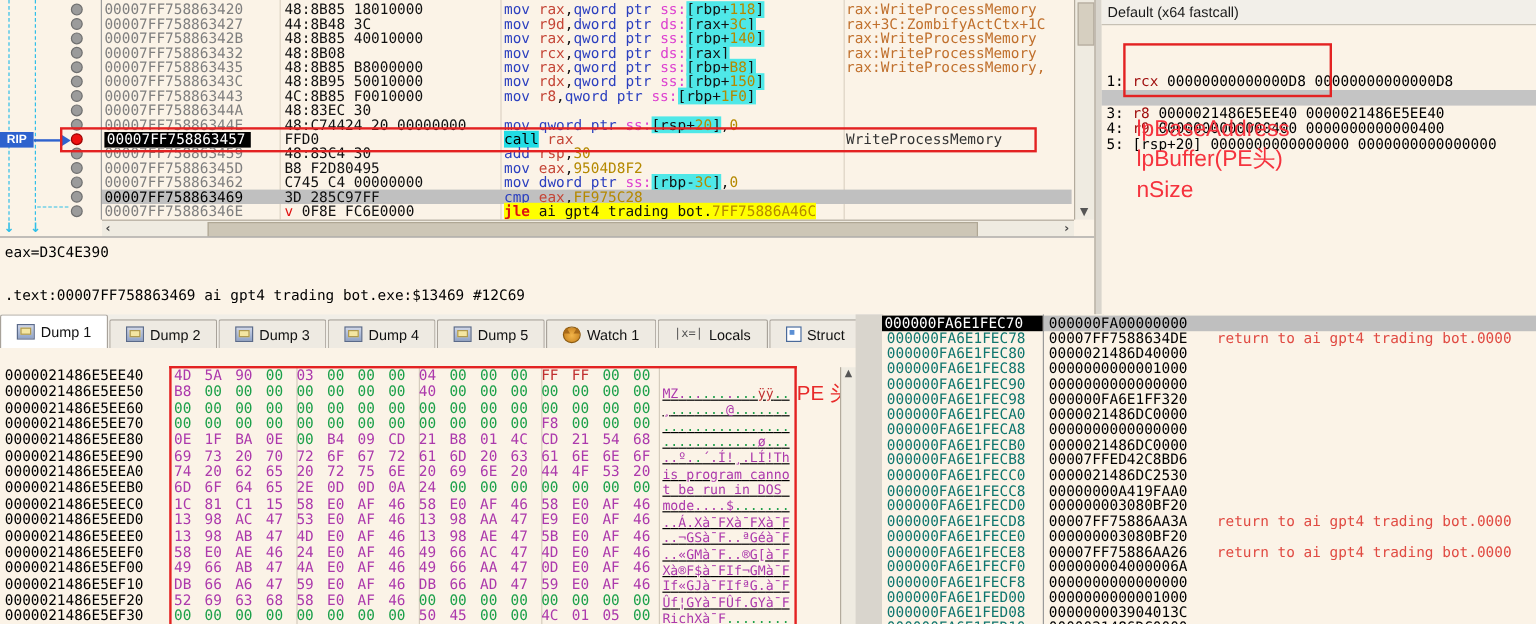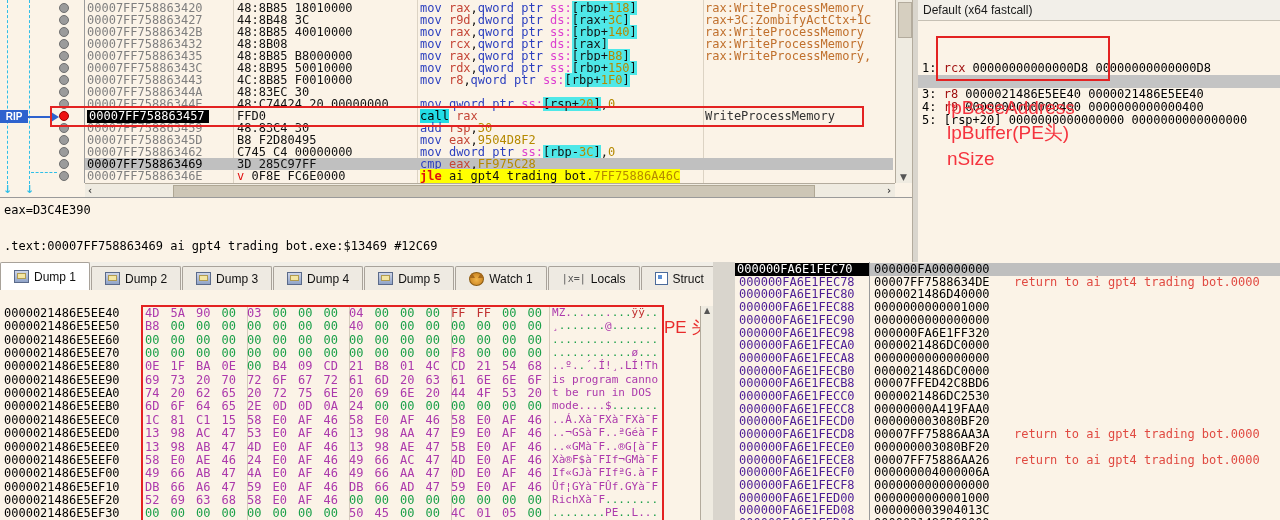--- a/index.html
+++ b/index.html
@@ -83,35 +83,35 @@
   .i-struct::after{content:"";position:absolute;left:2px;top:2px;width:4px;height:4px;background:#5b8fd4;}
 
   
   #dump{left:0;top:290px;width:713px;height:230px;background:#FBF3E7;}
   #dump-header{left:0;top:0;width:713px;height:16px;background:#C6C6C6;border-top:1px solid #8F8F8F;border-bottom:1px solid #8F8F8F;}
   .dh-div{position:absolute;top:0;width:1px;height:16px;background:#8F8F8F;}
   .dumpdiv{width:1px;top:16px;height:214px;background:#D5CCBD;}
   .drow{position:absolute;left:0;width:700px;height:13px;}
   .d-addr{position:absolute;left:4px;color:#000;}
   .dbyte{position:absolute;top:0;}
-  .d-ascii{position:absolute;left:552px;top:0;}
+  .d-ascii{position:absolute;left:552px;top:16px;text-decoration:underline;}
   .bg0{color:#1CA04A;} .bgf{color:#C03030;} .bgp{color:#AC39AC;}
   #dump-box{left:141px;top:15px;width:519px;height:215px;border:2px solid #E32222;border-bottom:none;}
   #pe-label{left:664px;top:28px;color:#E82A2A;font:17px/20px "Liberation Sans",sans-serif;}
   #dump-vsb{left:700px;top:16px;width:13px;height:214px;background:#EFEBE1;border-left:1px solid #B3AB9D;}
   #dump-vsb .arr{position:absolute;left:3px;top:0;color:#555;font:8px/10px "DejaVu Sans",sans-serif;}
 
   
   #gapstrip{left:713px;top:262px;width:22px;height:258px;background:#D9D5CD;border-right:1px solid #B3AB9D;}
 
   
   #stack{left:735px;top:262px;width:545px;height:258px;background:#FBF3E7;}
   #stack-coldiv{position:absolute;left:134px;top:0;width:1px;height:258px;background:#9A9A9A;}
   .srow{position:absolute;left:0;width:545px;height:13px;}
-  .s-addr{position:absolute;left:4px;color:#4c1d95;}
+  .s-addr{position:absolute;left:4px;color:#0f766e;}
   .s-addr.selS{background:#000;color:#fff;padding:0 2px;left:0;width:130px;}
   .s-selbg{position:absolute;left:135px;top:0;width:410px;height:13px;background:#BFBFBF;}
   .s-val{position:absolute;left:139px;color:#000;}
   .s-cmt{position:absolute;left:279px;color:#E04A42;}
 
   
   #watermark{left:898px;top:438px;width:360px;height:52px;pointer-events:none;z-index:9;}
   #wm-circle{position:absolute;left:0;top:6px;width:40px;height:40px;border-radius:50%;
              background:rgba(70,70,70,.55);box-shadow:inset -6px -6px 0 rgba(255,255,255,.25);}
   #wm-chev{position:absolute;left:58px;top:16px;width:46px;height:9px;background:rgba(165,165,165,.38);transform:rotate(-45deg);}

